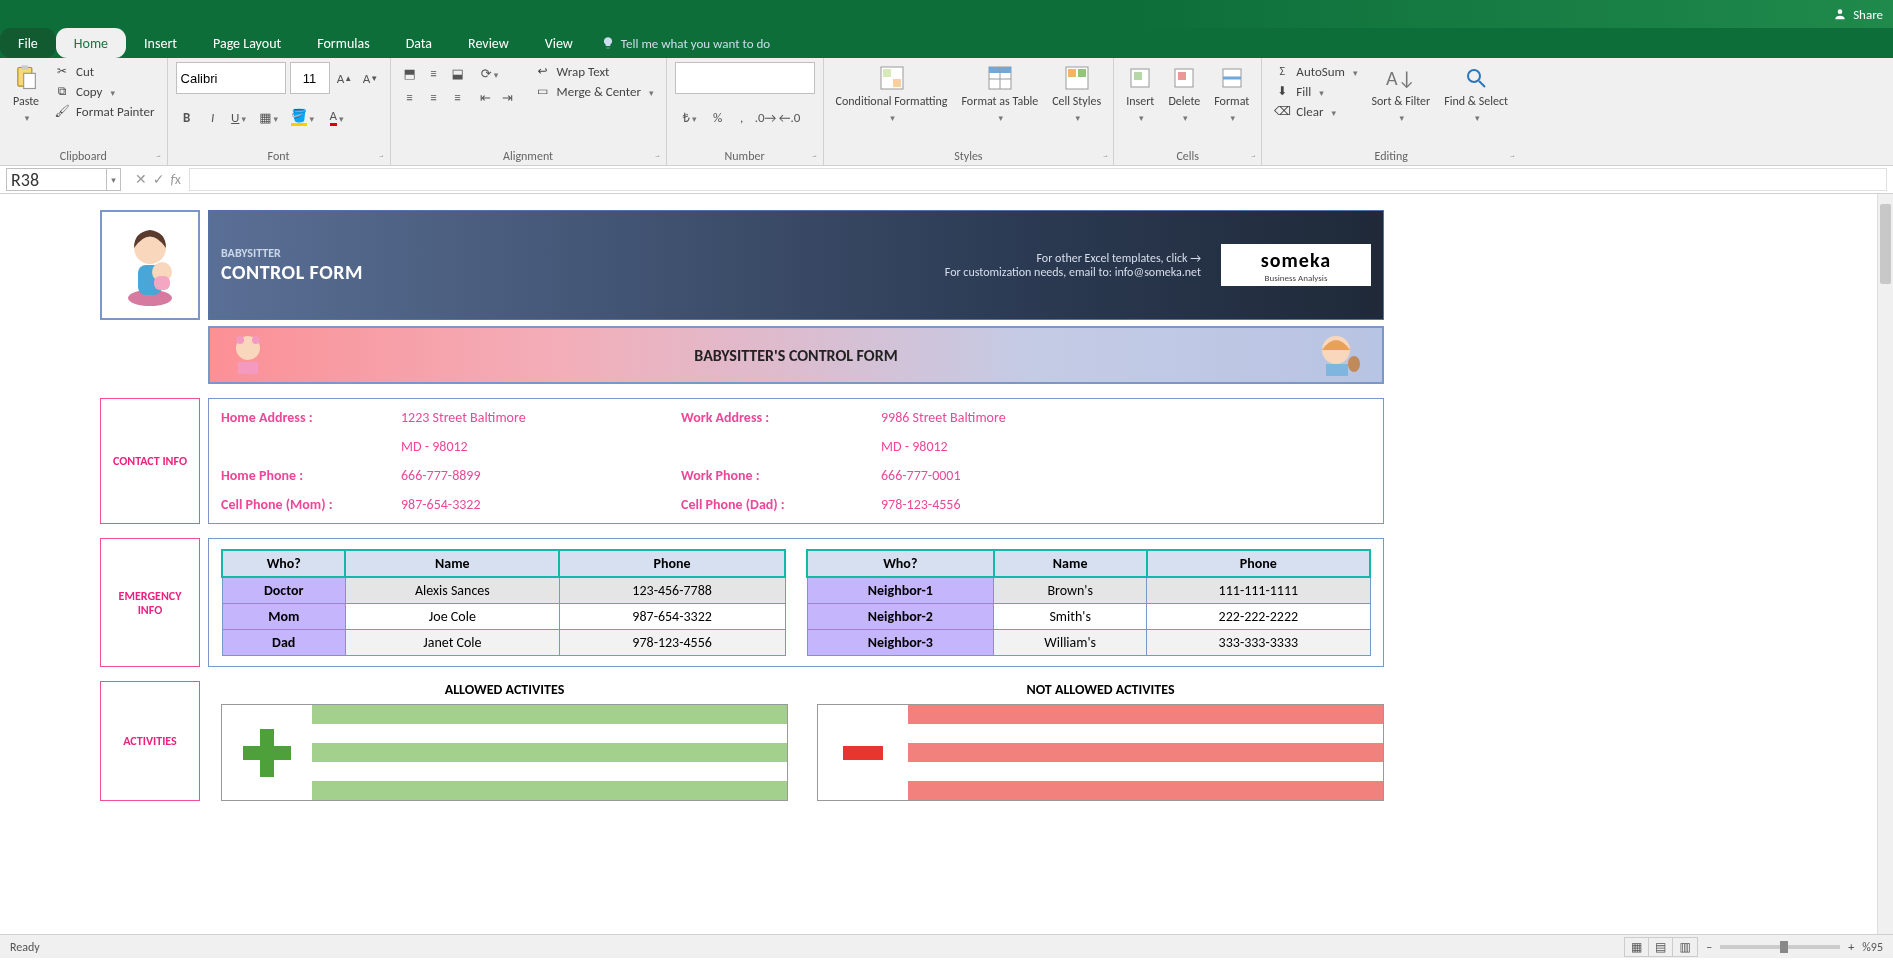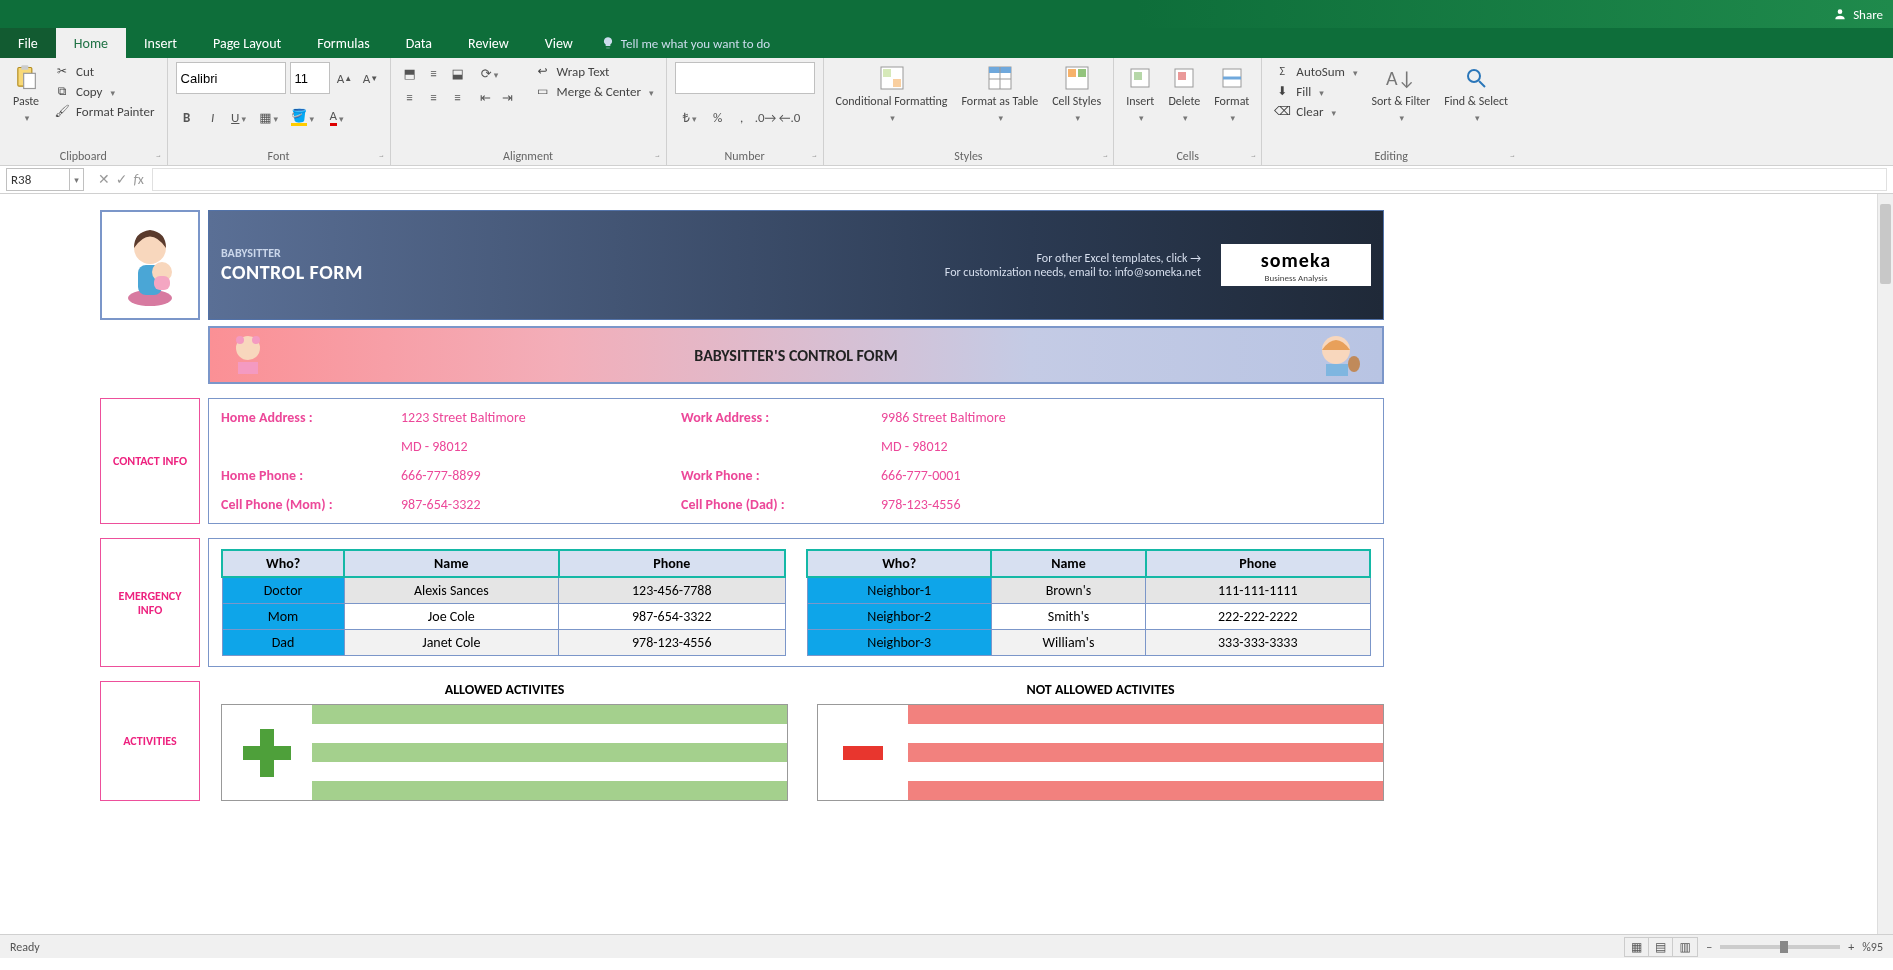--- a/index.html
+++ b/index.html
@@ -5,50 +5,50 @@
 * { box-sizing: border-box; margin: 0; padding: 0; }
 body { font-family: "Segoe UI", Calibri, sans-serif; font-size: 13px; background: #fff; overflow: hidden; }
 
 
 .titlebar { height: 28px; background: linear-gradient(90deg, #0e6e3a 0%, #0e6e3a 60%, #1f8a4c 100%); display: flex; align-items: center; justify-content: flex-end; padding: 0 10px; color: #fff; }
 .share-btn { display: flex; align-items: center; gap: 6px; font-size: 13px; cursor: pointer; }
 .share-btn svg { width: 14px; height: 14px; fill: #fff; }
 
 
 .ribbon-tabs { height: 30px; background: #0e6e3a; display: flex; align-items: stretch; color: #fff; font-size: 14px; }
-.ribbon-tab { padding: 0 18px; display: flex; align-items: center; cursor: pointer; }
+.ribbon-tab { padding: 0 18px; display: flex; align-items: center; cursor: pointer; border-radius: 11px; }
 .ribbon-tab.file { background: #125b31; }
 .ribbon-tab.active { background: #f0f0f0; color: #217346; }
 .ribbon-tell { display: flex; align-items: center; gap: 6px; padding-left: 10px; font-size: 13px; color: #cde; }
 .ribbon-tell svg { width: 14px; height: 14px; fill: #cde; }
 
 
 .ribbon { height: 108px; background: #f0f0f0; border-bottom: 1px solid #d0d0d0; display: flex; }
 .ribbon-group { border-right: 1px solid #d0d0d0; padding: 4px 8px 2px 8px; display: flex; flex-direction: column; }
 .ribbon-group-body { flex: 1; display: flex; align-items: flex-start; gap: 6px; }
 .ribbon-group-label { text-align: center; font-size: 12px; color: #666; padding-top: 2px; position: relative; }
 .ribbon-group-label::after { content: "⌐"; position: absolute; right: -2px; bottom: 0; font-size: 9px; color: #999; transform: rotate(180deg); }
 .big-btn { display: flex; flex-direction: column; align-items: center; gap: 2px; font-size: 12px; color: #444; cursor: pointer; padding: 2px 4px; }
 .big-btn .icon-box { width: 28px; height: 28px; display: flex; align-items: center; justify-content: center; }
 .vstack { display: flex; flex-direction: column; gap: 2px; }
 .small-btn { display: flex; align-items: center; gap: 6px; font-size: 13px; color: #444; cursor: pointer; padding: 1px 4px; }
 .small-btn .mini-icon { width: 16px; height: 16px; display: flex; align-items: center; justify-content: center; font-size: 12px; }
 .font-row1 { display: flex; gap: 4px; align-items: center; }
 .font-row2 { display: flex; gap: 4px; align-items: center; margin-top: 6px; }
 .font-select { border: 1px solid #c0c0c0; background: #fff; height: 24px; font-size: 13px; padding: 15px 4px; }
 .font-name { width: 110px; }
-.font-size-box { width: 40px; }
+.font-size-box { width: 40px; text-align: center; }
 .icon-btn { width: 22px; height: 22px; display: flex; align-items: center; justify-content: center; cursor: pointer; color: #555; font-size: 13px; }
 .icon-btn.wider { width: 30px; }
 .align-grid { display: grid; grid-template-columns: repeat(3,22px); gap: 2px; }
 .dropdown-arrow::after { content: "▾"; font-size: 9px; margin-left: 2px; color: #777; }
 
 
 .namebox-row { height: 28px; border-bottom: 1px solid #d0d0d0; display: flex; align-items: stretch; background: #fff; }
-.namebox { width: 64px; border: 1px solid #c0c0c0; margin: 2px 0 2px 6px; display: flex; align-items: center; padding: 0 4px; font-size: 13px; color: #333; }
+.namebox { width: 101px; border: 1px solid #c0c0c0; margin: 2px 0 2px 6px; display: flex; align-items: center; padding: 0 4px; font-size: 18px; color: #333; }
 .namebox-dd { width: 14px; display: flex; align-items: center; justify-content: center; border: 1px solid #c0c0c0; border-left: none; margin: 2px 6px 2px 0; color: #777; font-size: 9px; }
 .fx-btns { display: flex; align-items: center; gap: 6px; margin: 0 8px; }
 .fx-btns span { color: #999; font-size: 14px; }
 .formula-bar { flex: 1; border: 1px solid #e0e0e0; margin: 2px 6px 2px 0; }
 
 
 .sheet-area { height: 740px; background: #fff; overflow: auto; position: relative; }
 .sheet-content { padding: 16px 16px 16px 100px; width: 1400px; }
 
 .form-top { display: flex; gap: 8px; align-items: stretch; }
@@ -72,21 +72,21 @@
 .section-body { flex: 1; border: 1px solid #7b96c9; background: #fff; padding: 10px 12px; }
 
 .contact-grid { display: grid; grid-template-columns: 180px 280px 200px 280px; row-gap: 12px; font-size: 14px; color: #ec4899; }
 .contact-grid .lbl { font-weight: bold; }
 .contact-addr2 { grid-column: 2; }
 
 .emer-tables { display: flex; gap: 20px; }
 .emer-table { flex: 1; border-collapse: collapse; font-size: 14px; }
 .emer-table th { background: #d7e0f1; border: 2px solid #14b8a6; padding: 4px; font-weight: bold; }
 .emer-table td { border: 1px solid #7b96c9; padding: 4px; text-align: center; }
-.emer-table td.who { background: #0ea5e9; font-weight: normal; }
+.emer-table td.who { background: #c4b5fd; font-weight: bold; }
 .emer-table tr:nth-child(even) td:not(.who) { background: #f2f2f2; }
 .emer-table tr.hl td:not(.who) { background: #e5e5e5; }
 
 .act-body { display: flex; gap: 16px; }
 .act-col { flex: 1; padding-left: 13px; }
 .act-title { text-align: center; font-weight: bold; font-size: 14px; margin-bottom: 6px; }
 .act-box { border: 1px solid #999; display: flex; height: 97px; }
 .act-icon { width: 90px; display: flex; align-items: center; justify-content: center; }
 .act-lines { flex: 1; display: flex; flex-direction: column; }
 .act-lines .stripe { flex: 1; }

